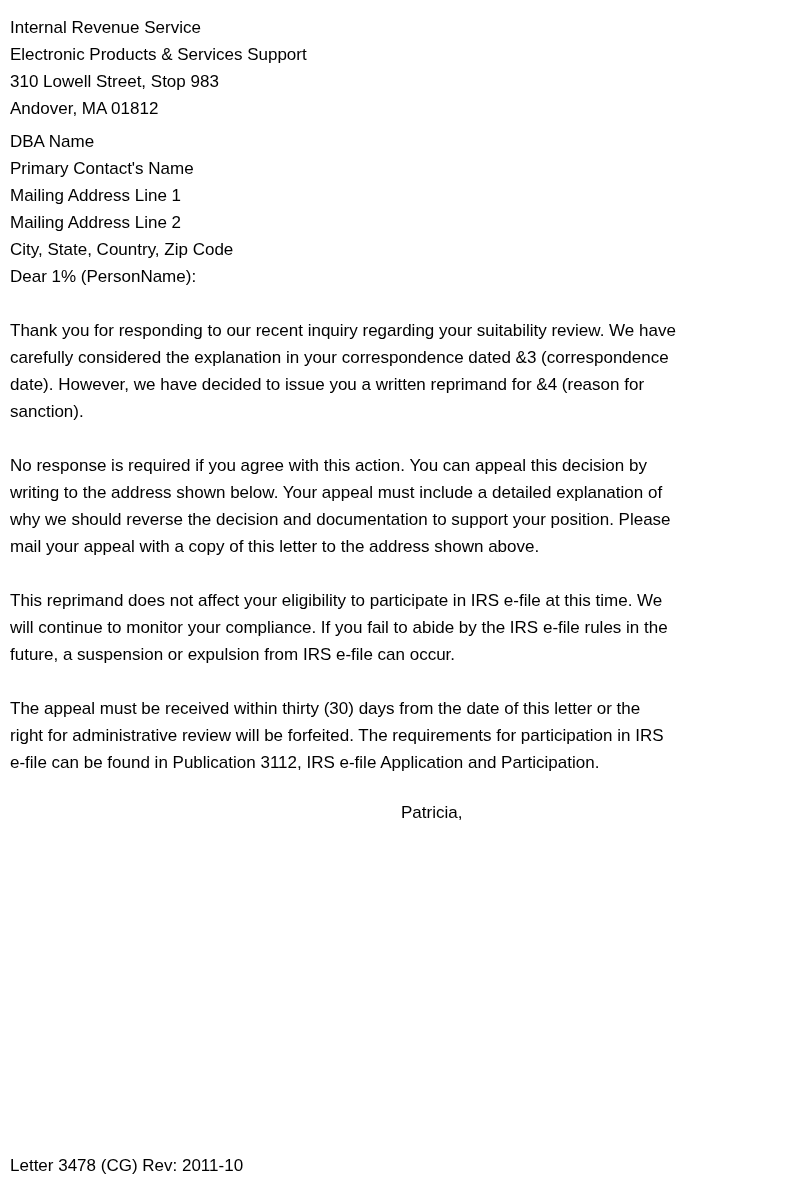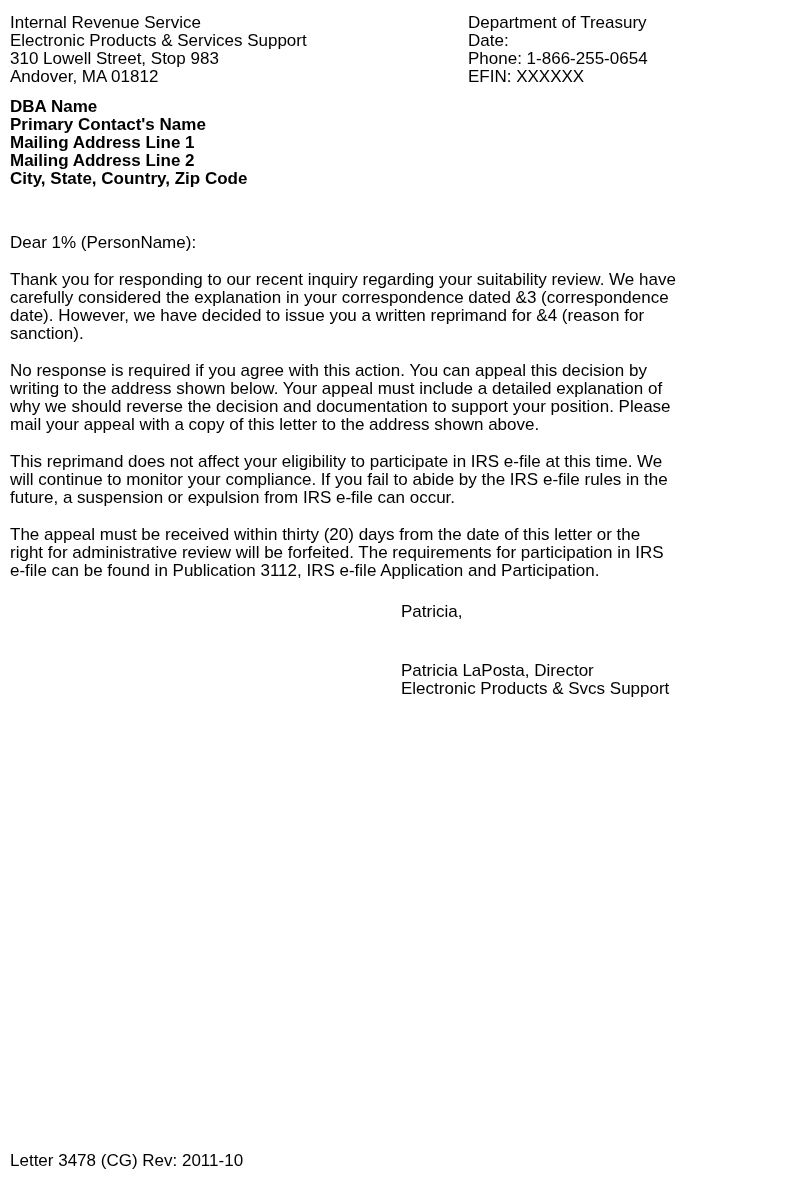--- a/index.html
+++ b/index.html
@@ -7,49 +7,45 @@
   body {
     width: 806px; height: 1181px;
     background: #ffffff;
   }
   .page {
     position: relative;
     width: 806px; height: 1181px;
     padding: 14px 6px 0 10px;
     font-family: "Liberation Sans", sans-serif;
     font-size: 17px;
-    line-height: 18px;
+    line-height: 27px;
     color: #000000;
     background: #ffffff;
     overflow: hidden;
   }
   .pre { white-space: pre-line; }
   .letterhead { position: relative; }
   .agency-block { position: absolute; top: 0; left: 458px; }
-  .recipient-block { margin-top: 12px; font-weight: bold; }
-  .salutation { margin-top: 46px; }
-  .para { margin-top: 19px; width: 786px; }
+  .recipient-block { margin-top: 6px; }
+  .salutation { }
+  .para { margin-top: 27px; width: 786px; }
   .closing { margin-top: 23px; margin-left: 391px; }
   .signature-block { margin-top: 41px; margin-left: 391px; }
   .footer { position: absolute; left: 10px; top: 1152px; }
 </style>
 </head>
 <body>
 
 <div class="page">
 
   <div class="letterhead">
     <div class="pre">Internal Revenue Service
 Electronic Products &amp; Services Support
 310 Lowell Street, Stop 983
 Andover, MA 01812</div>
-    <div class="agency-block pre">Department of Treasury
-Date:
-Phone: 1-866-255-0654
-EFIN: XXXXXX</div>
   </div>
 
   <div class="recipient-block pre">DBA Name
 Primary Contact's Name
 Mailing Address Line 1
 Mailing Address Line 2
 City, State, Country, Zip Code</div>
 
   <div class="salutation">Dear 1% (PersonName):</div>
 
@@ -60,25 +56,23 @@
 
   <div class="para pre">No response is required if you agree with this action. You can appeal this decision by
 writing to the address shown below. Your appeal must include a detailed explanation of
 why we should reverse the decision and documentation to support your position. Please
 mail your appeal with a copy of this letter to the address shown above.</div>
 
   <div class="para pre">This reprimand does not affect your eligibility to participate in IRS e-file at this time. We
 will continue to monitor your compliance. If you fail to abide by the IRS e-file rules in the
 future, a suspension or expulsion from IRS e-file can occur.</div>
 
-  <div class="para pre">The appeal must be received within thirty (20) days from the date of this letter or the
+  <div class="para pre">The appeal must be received within thirty (30) days from the date of this letter or the
 right for administrative review will be forfeited. The requirements for participation in IRS
 e-file can be found in Publication 3112, IRS e-file Application and Participation.</div>
 
 
   <div class="closing">Patricia,</div>
 
-  <div class="signature-block pre">Patricia LaPosta, Director
-Electronic Products &amp; Svcs Support</div>
 
   <div class="footer">Letter 3478 (CG) Rev: 2011-10</div>
 
 </div>
 
 </body></html>

